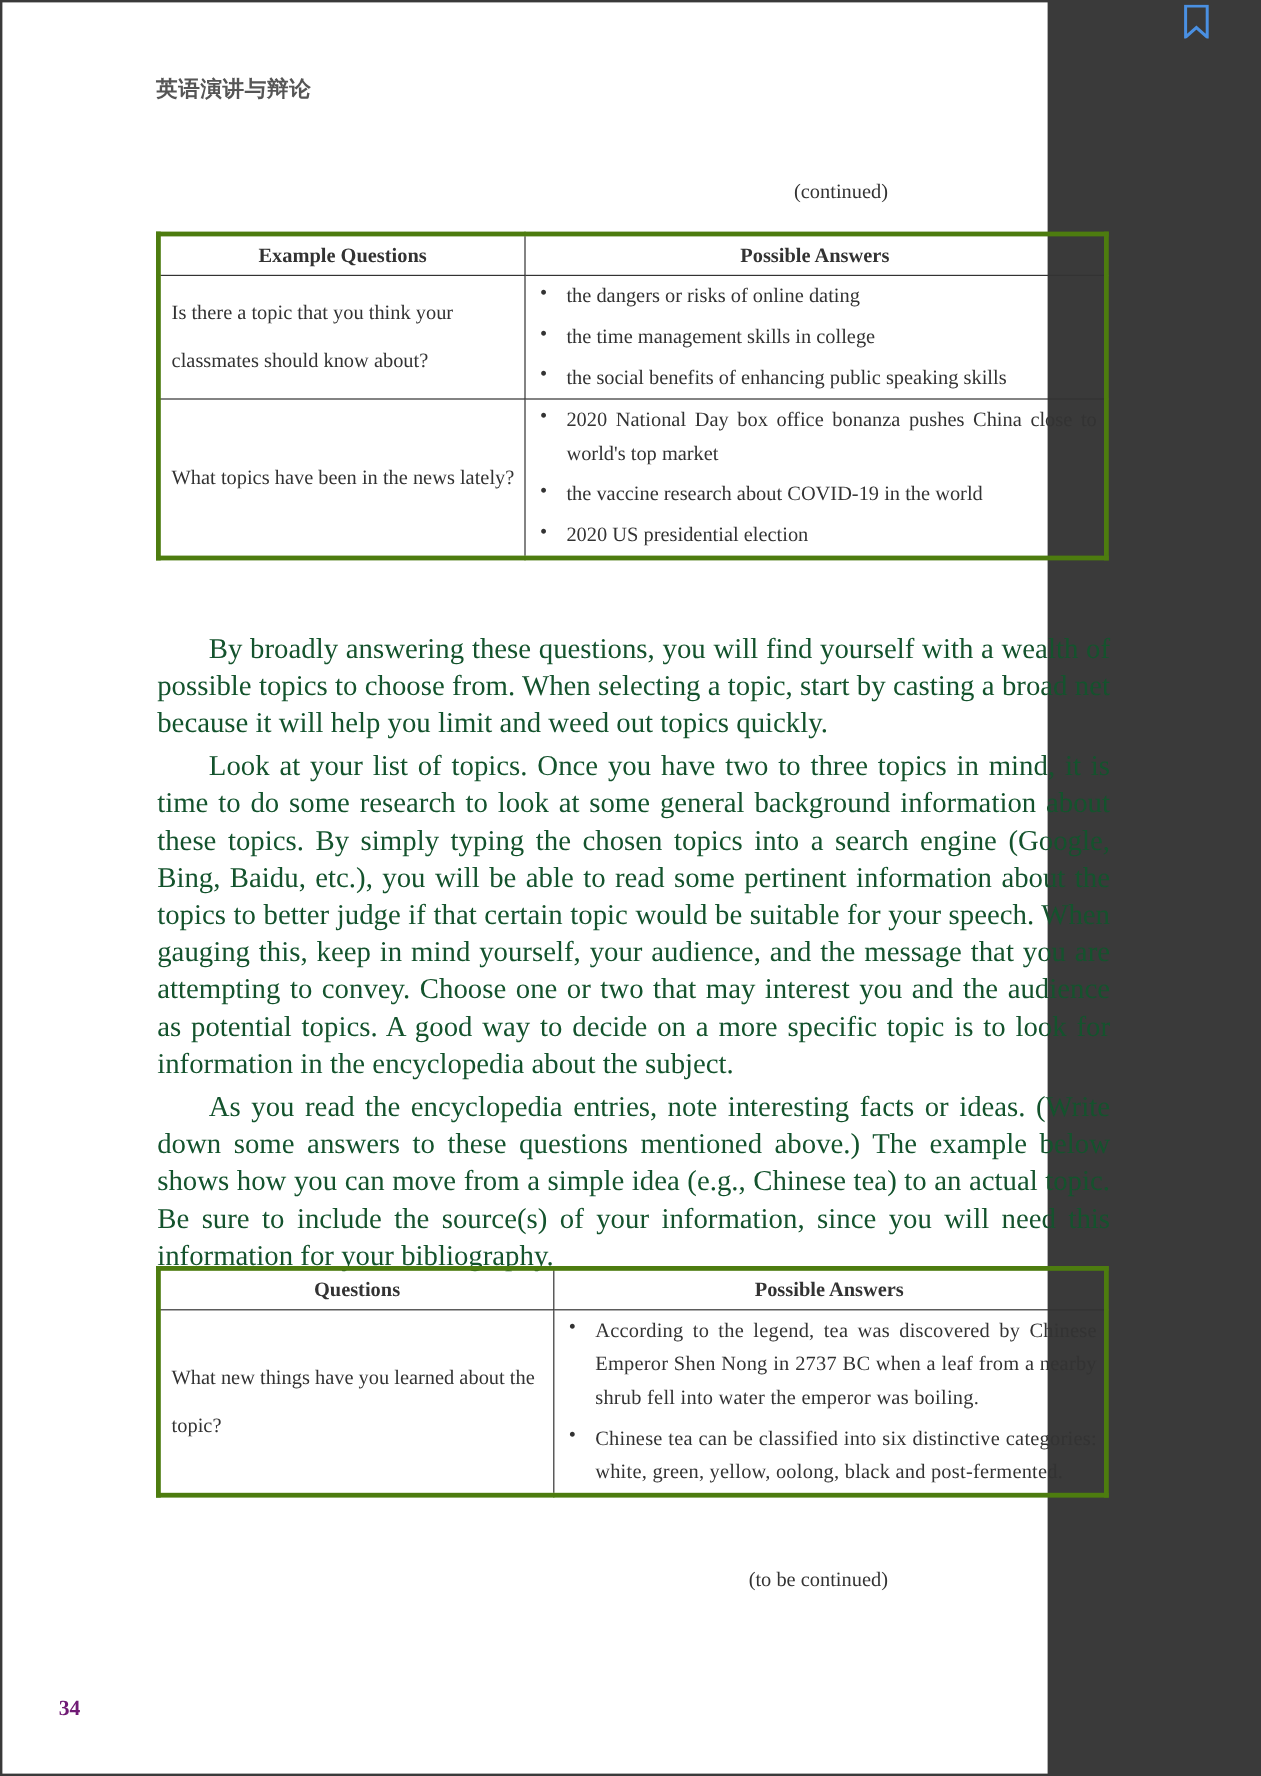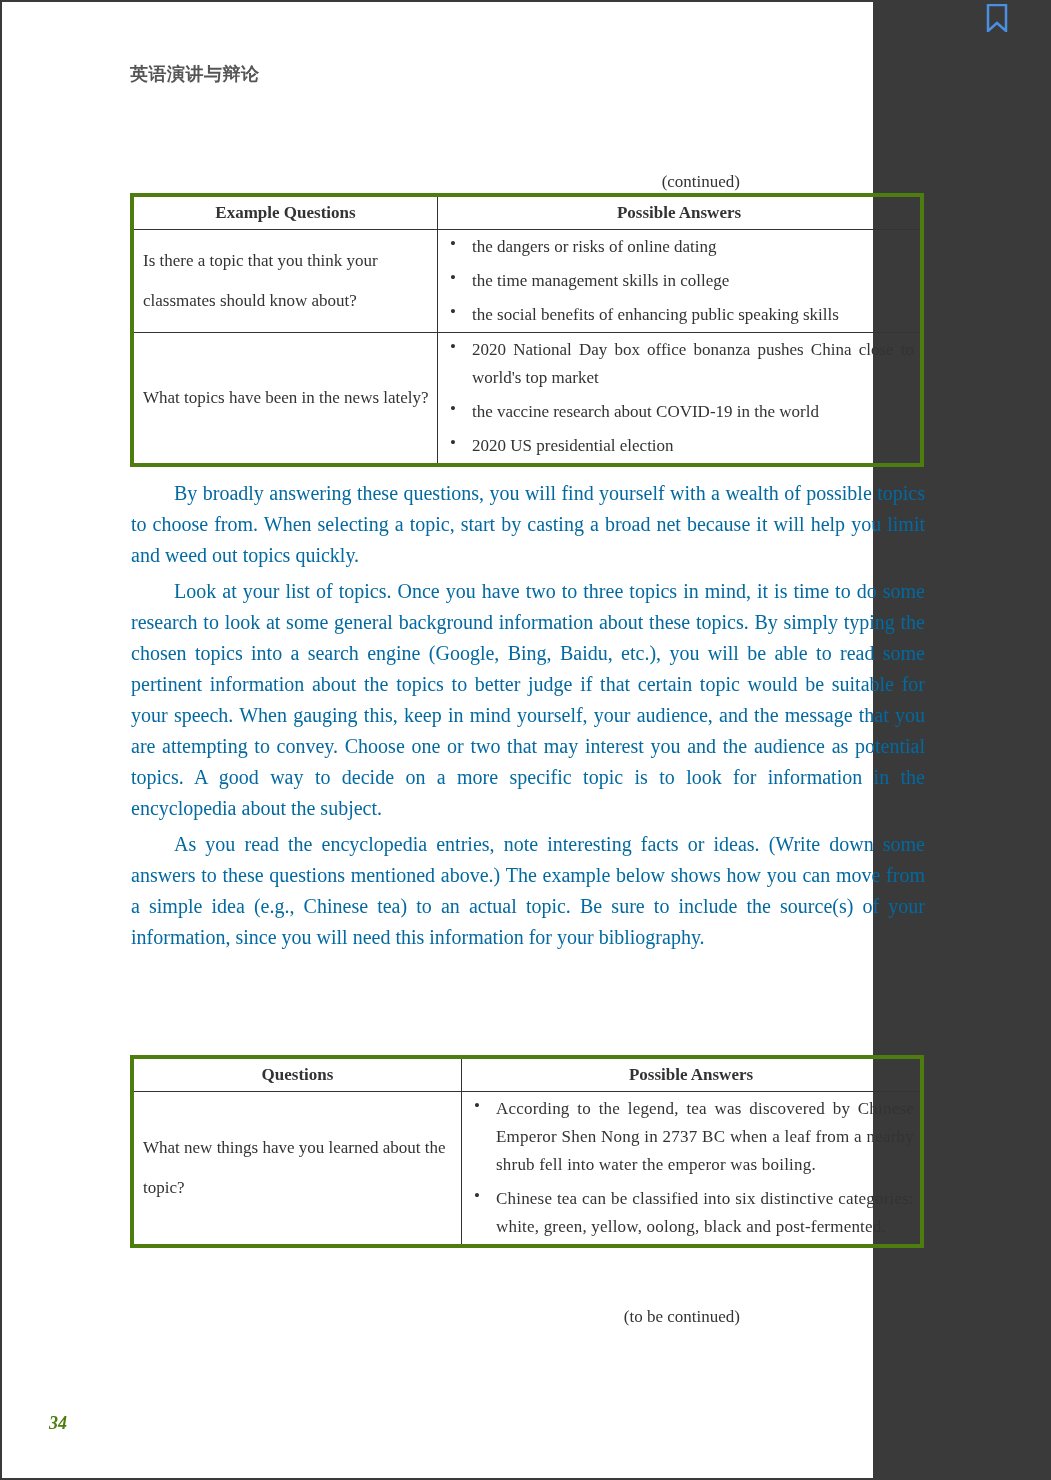--- a/index.html
+++ b/index.html
@@ -55,42 +55,42 @@
     }
     #t1 { top: 191px; width: 794px; }
     #t1 td.q { width: 288px; }
     #t1 ul.ans li { line-height: 28px; padding-top: 3px; padding-bottom: 3px; }
     #t1 ul.ans li.wrap { text-align: justify; }
     #t2 { top: 1053px; width: 794px; }
     #t2 td.q { width: 312px; }
     #t2 ul.ans li { line-height: 28px; text-align: justify; padding-top: 3px; padding-bottom: 3px; letter-spacing: 0.2px; }
     .body-text {
       position: absolute; left: 129px; width: 794px;
-      font-size: 20px; line-height: 31px; color: #0369a1;
+      font-size: 24px; line-height: 31px; color: #14532d; margin-top: 48px;
     }
     .body-text p { margin: 0 0 5px 0; text-indent: 43px; text-align: justify; }
     .page-num {
       position: absolute; left: 47px; top: 1411px;
-      font-style: italic; font-weight: bold; font-size: 18px; color: #4d7c0f;
+      font-weight: bold; font-size: 18px; color: #701a75;
     }
   </style>
 </head>
 <body>
 
 <div class="page">
 
   <div class="bookmark">
     <svg width="22" height="28" viewBox="0 0 22 28">
       <path d="M2 1 L20 1 L20 27 L11 19 L2 27 Z" fill="none" stroke="#4a90e2" stroke-width="2.5" stroke-linejoin="miter"></path>
     </svg>
   </div>
 
   <div class="running-head">英语演讲与辩论</div>
 
-  <div class="cont-note" style="top:170px;text-align:center;">(continued)</div>
+  <div class="cont-note" style="top:148px;text-align:center;">(continued)</div>
 
   <table class="qa" id="t1">
     <thead>
       <tr>
         <th>Example Questions</th>
         <th>Possible Answers</th>
       </tr>
     </thead>
     <tbody>
       <tr>

